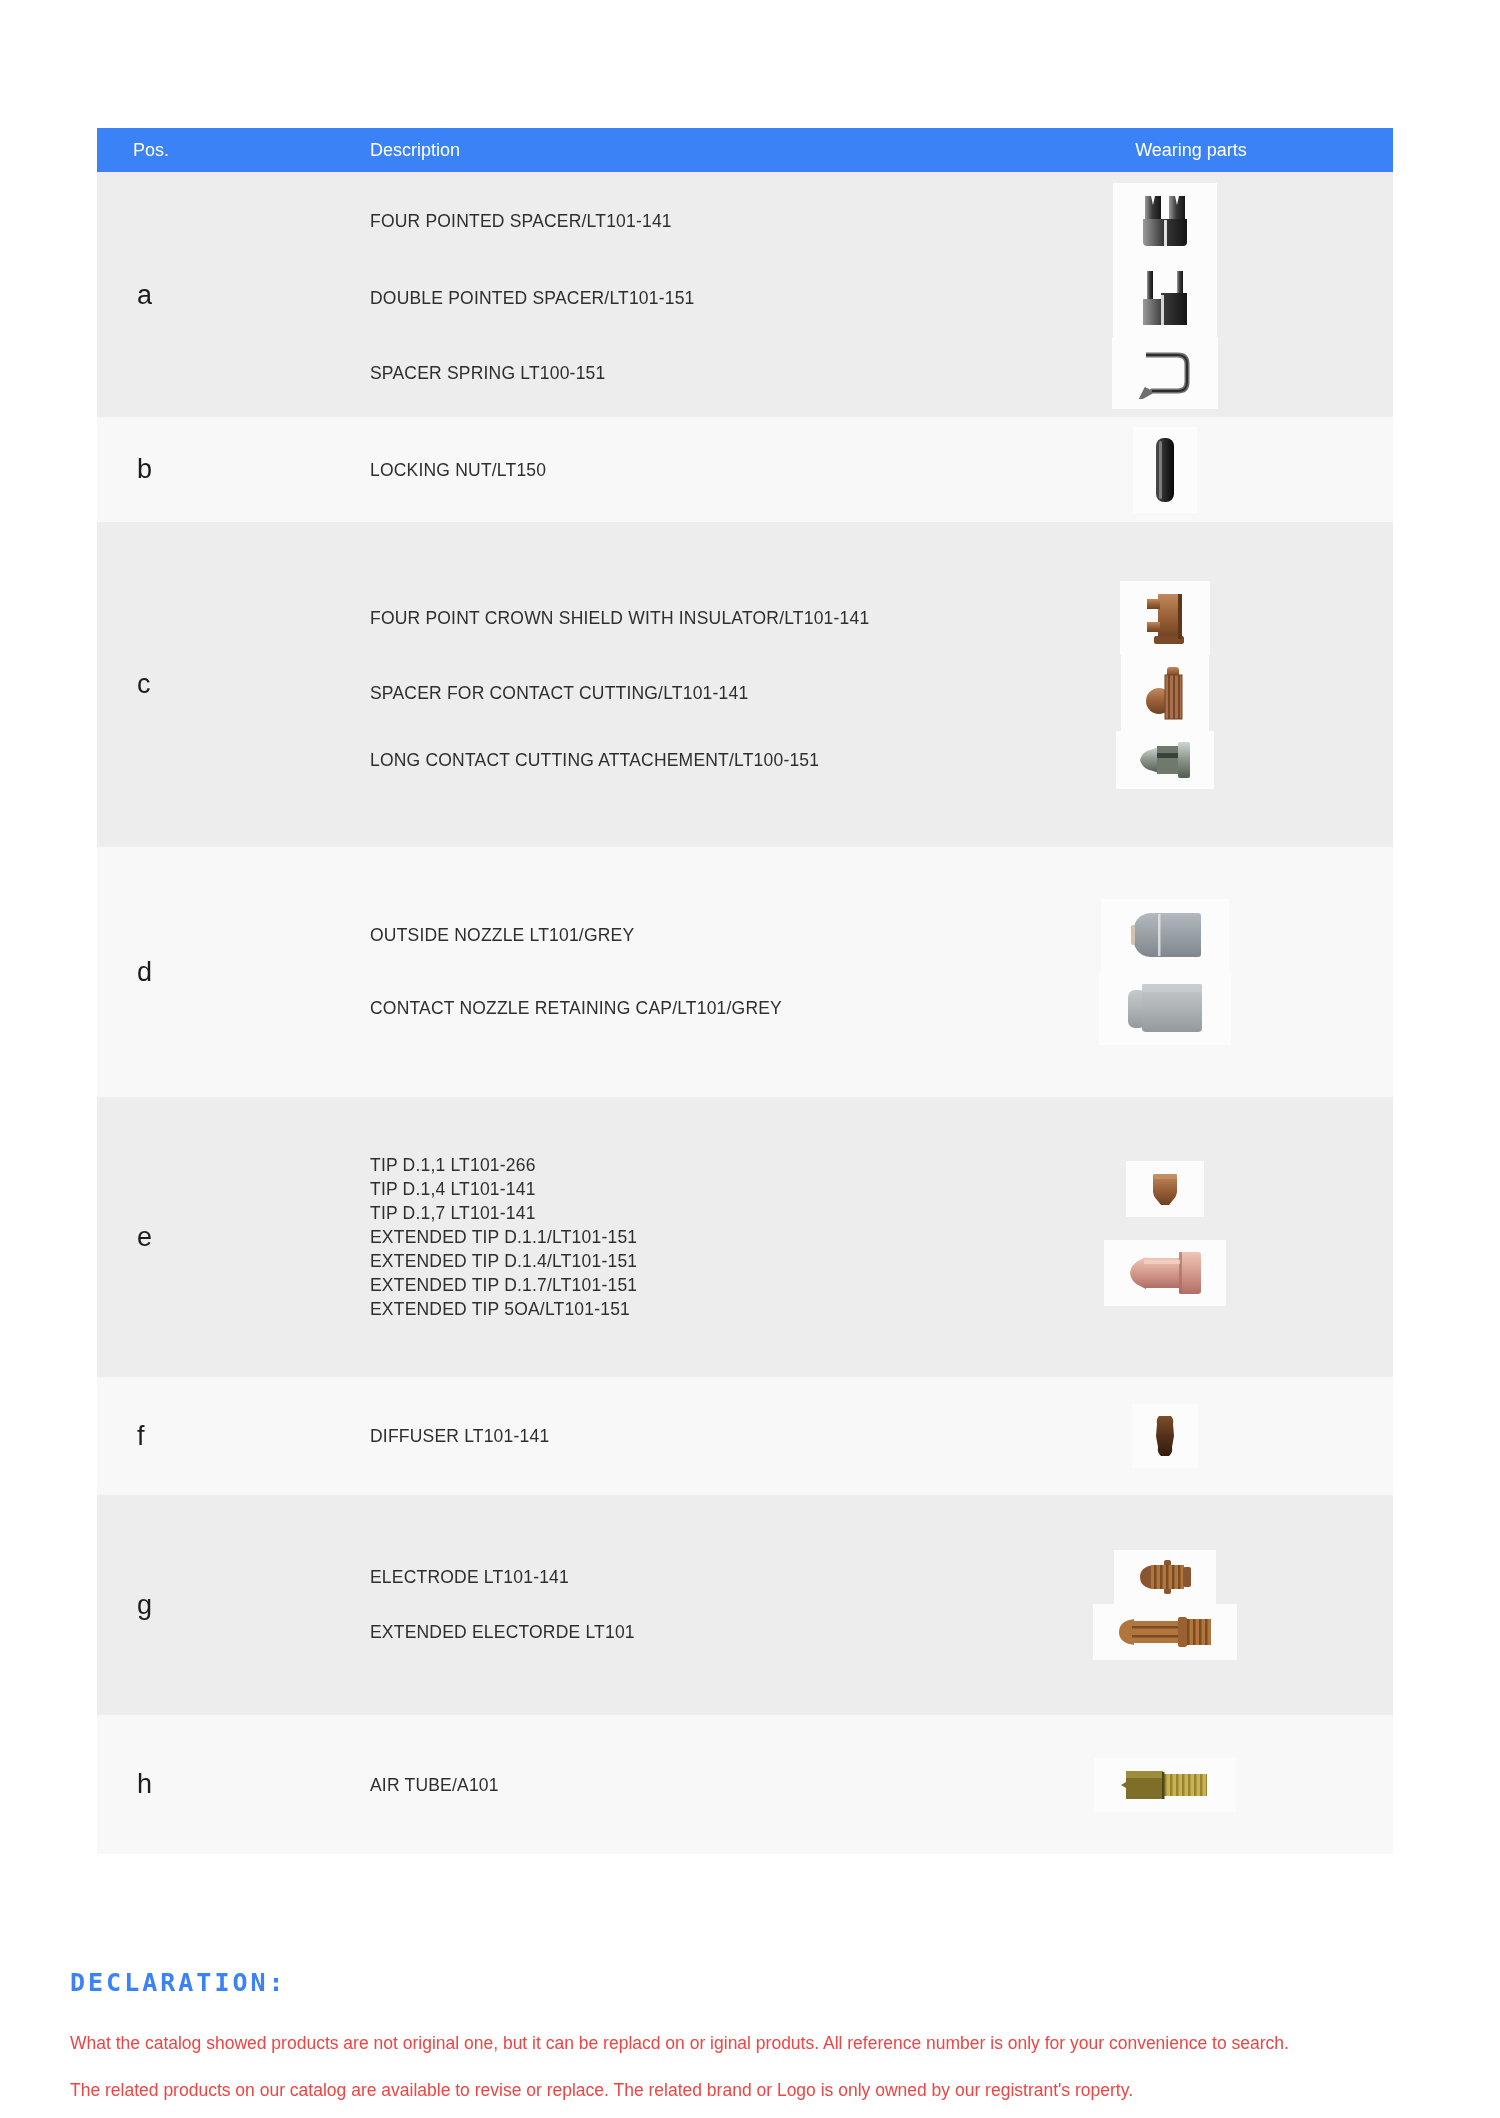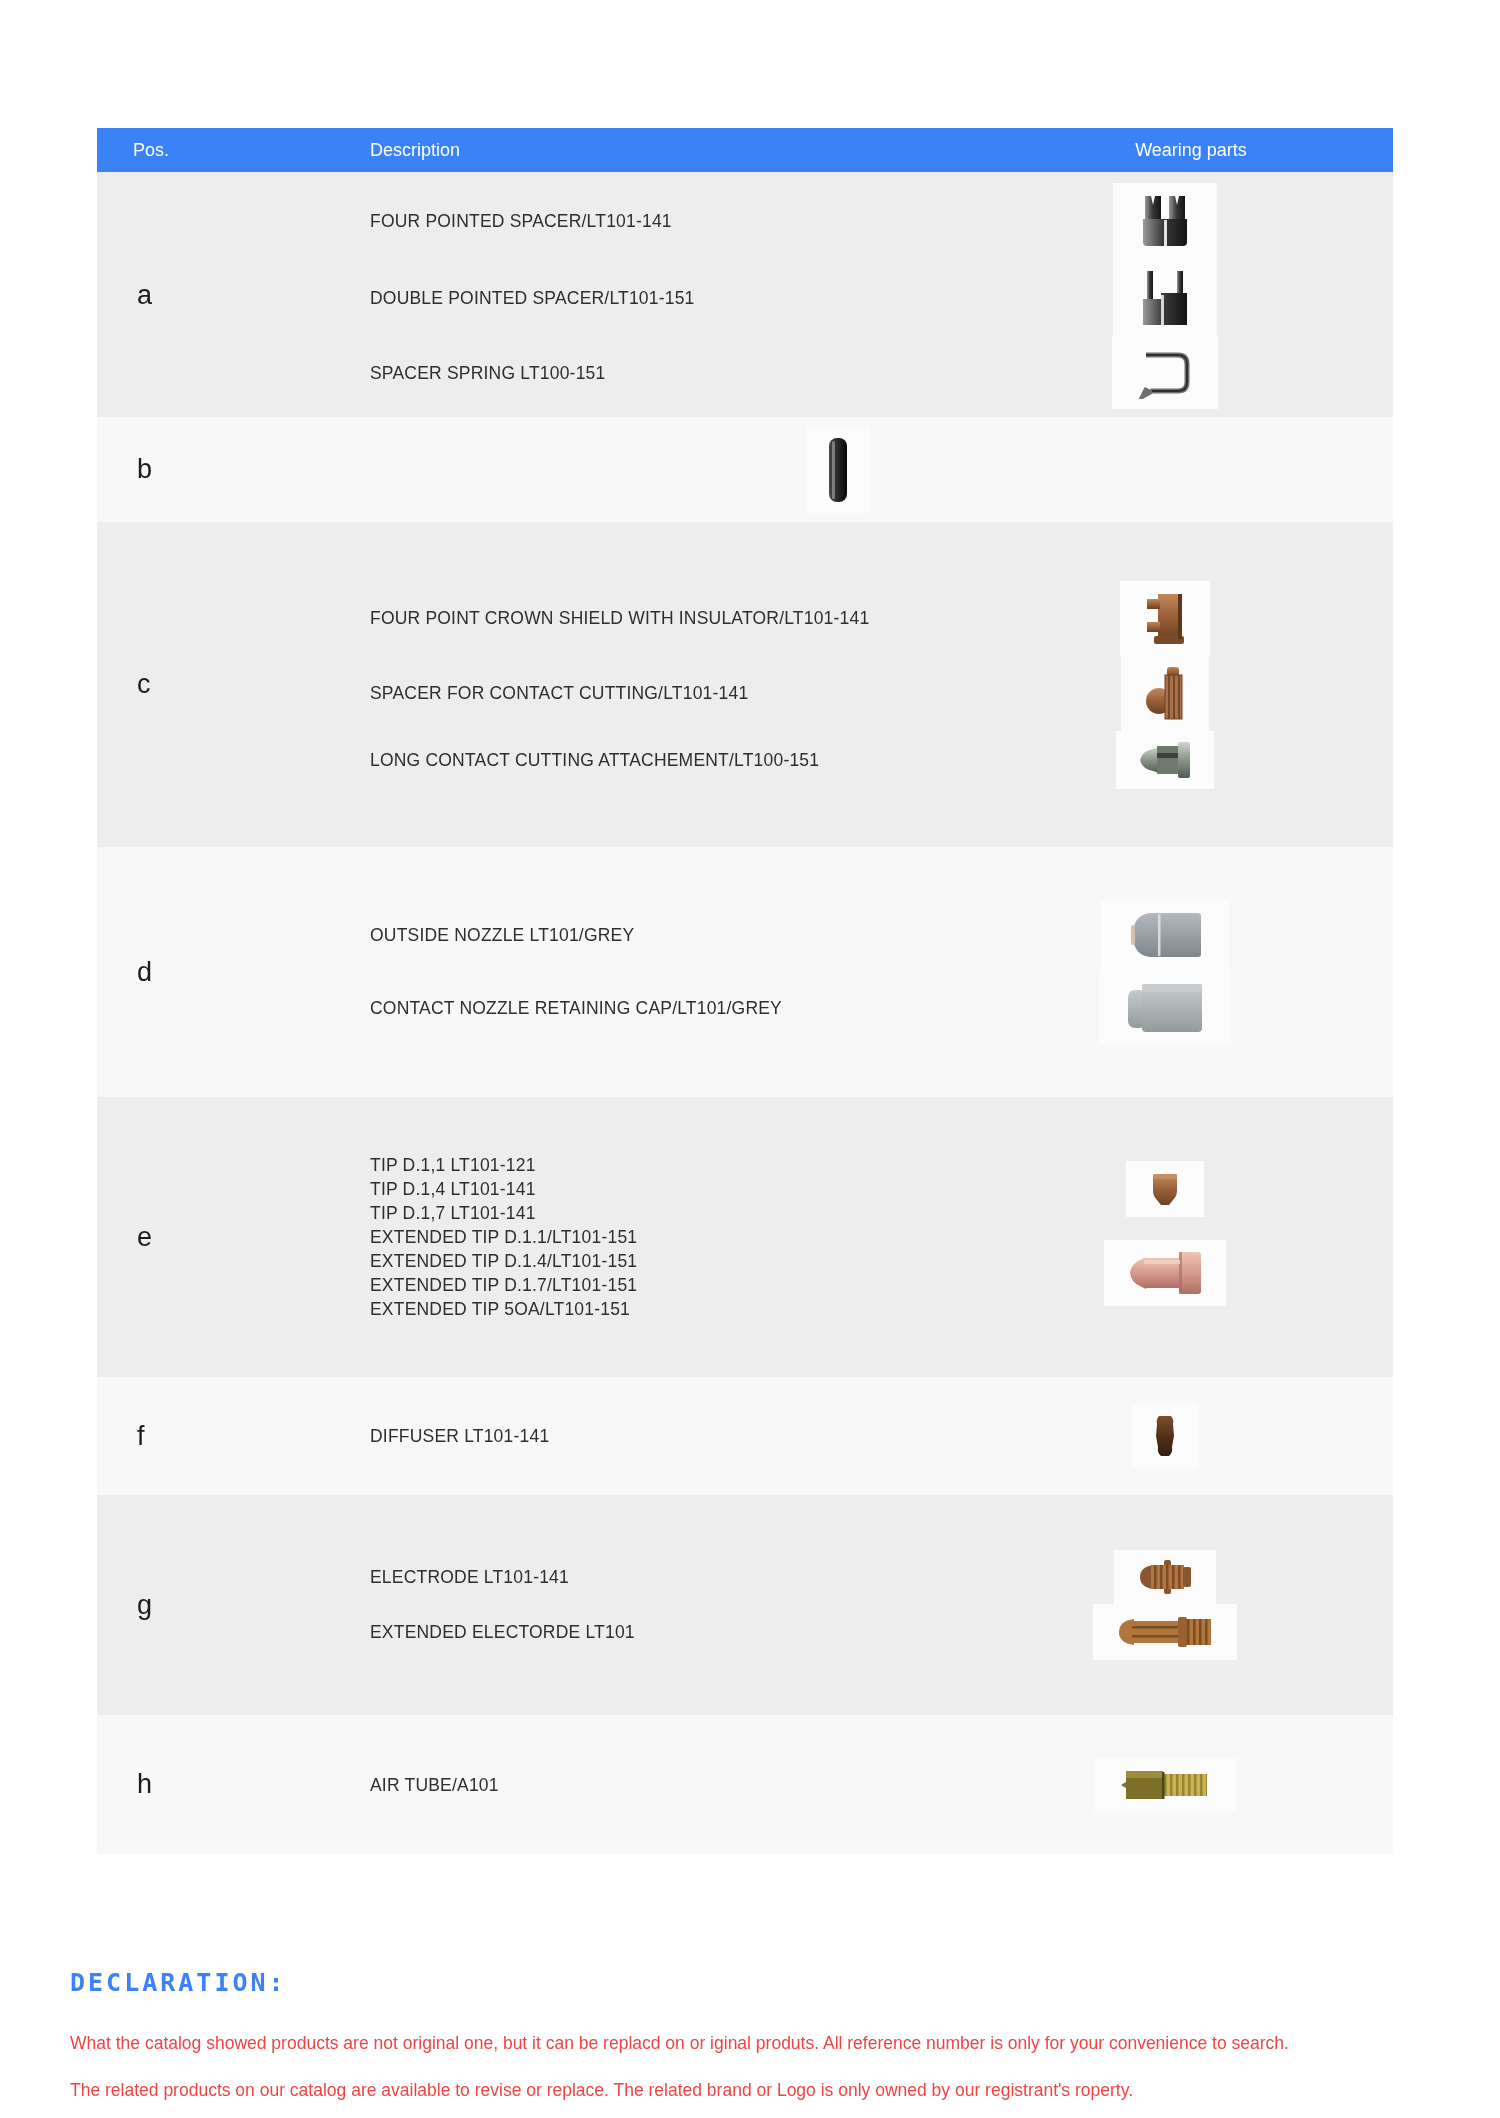--- a/index.html
+++ b/index.html
@@ -144,20 +144,21 @@
             </span>
           </div>
       </div>
     </div>
   </div>
 
   <div class="row row-b shade-light">
     <div class="pos-cell">b</div>
     <div class="items">
       <div class="item">
+        <div class="desc-cell">LOCKING NUT/LT150</div>
         <div class="photo-cell">
             <span class="photo-patch">
           <svg width="20" height="66" viewBox="0 0 20 66">
             <rect x="1" y="1" width="18" height="64" rx="8" fill="url(#gDarkCyl)"></rect>
             <rect x="4" y="4" width="3" height="58" rx="1.5" fill="#9a9a9a" opacity="0.7"></rect>
           </svg>
             </span>
           </div>
       </div>
     </div>
@@ -238,21 +239,21 @@
           </div>
       </div>
     </div>
   </div>
 
   <div class="row row-e shade-dark">
     <div class="pos-cell">e</div>
     <div class="items">
       <div class="item">
         <div class="desc-cell">
-          <div>TIP D.1,1 LT101-121</div>
+          <div>TIP D.1,1 LT101-266</div>
           <div>TIP D.1,4 LT101-141</div>
           <div>TIP D.1,7 LT101-141</div>
         </div>
         <div class="photo-cell">
             <span class="photo-patch">
           <svg width="34" height="36" viewBox="0 0 34 36">
             <path d="M6,3 h21 q2,0 2,2 v15 q0,5 -4,9 l-4,5 h-8 l-4,-5 q-4,-4 -4,-9 v-15 q0,-2 1,-2 z" fill="url(#gCopper)"></path>
             <rect x="6" y="3" width="23" height="5" fill="#c79467" opacity="0.7"></rect>
           </svg>
             </span>

